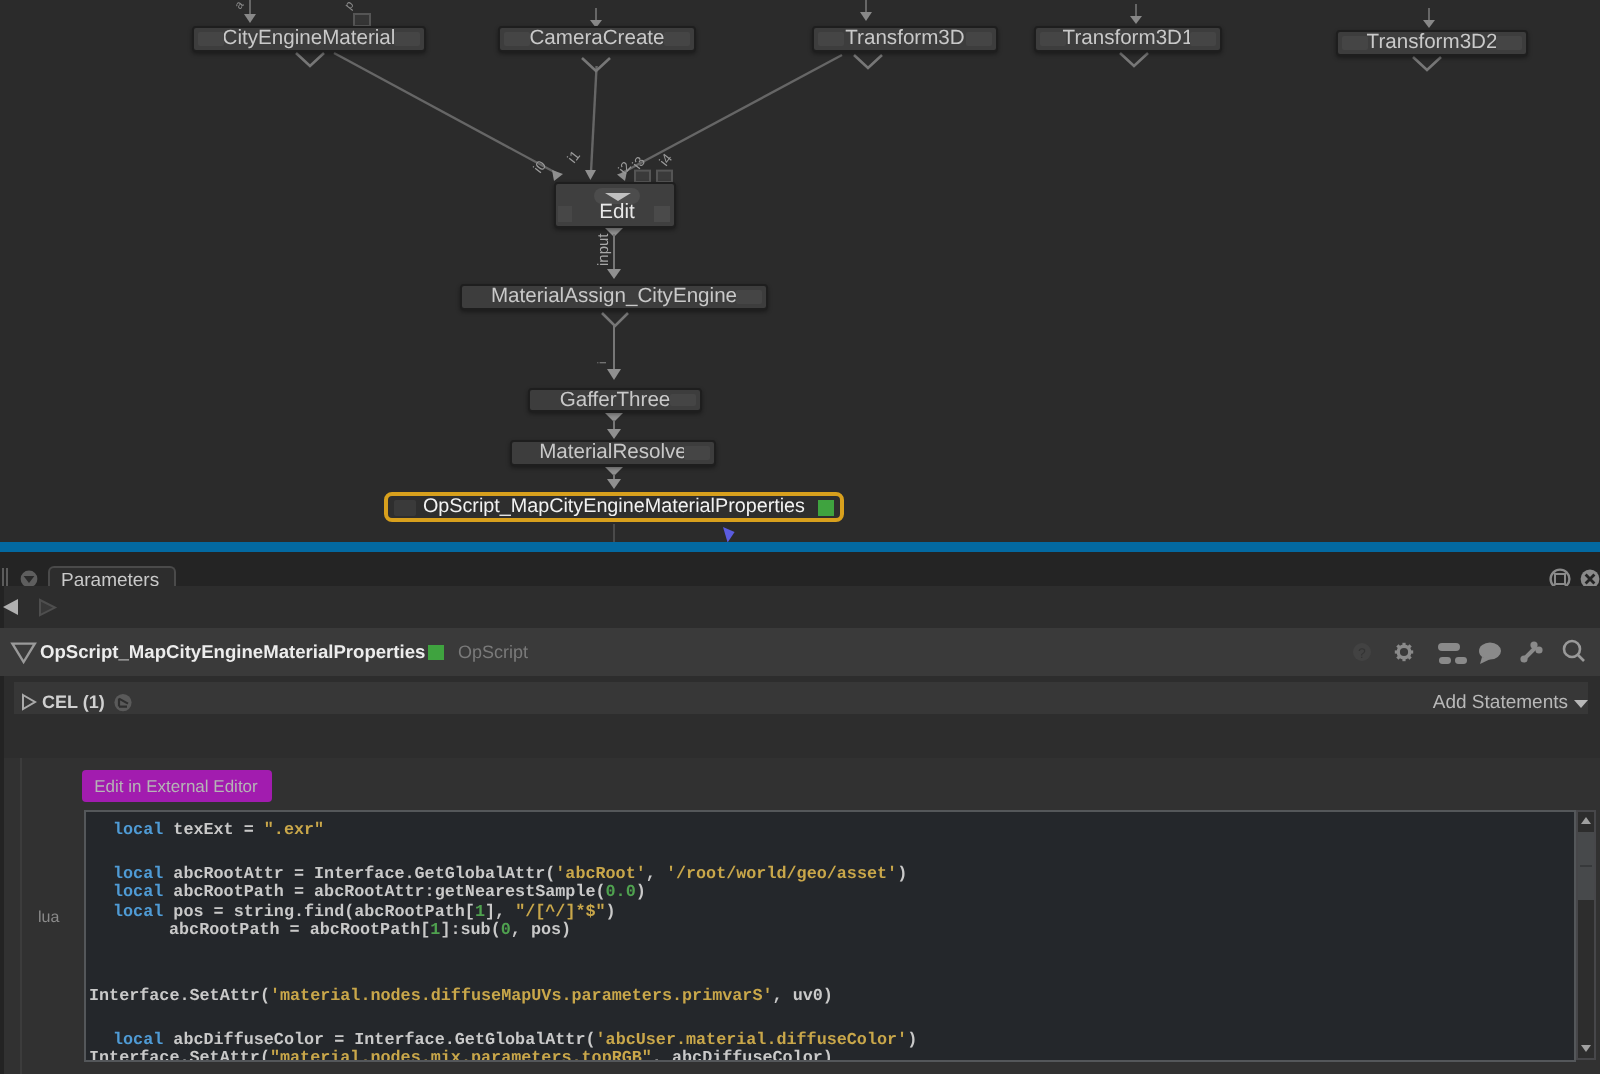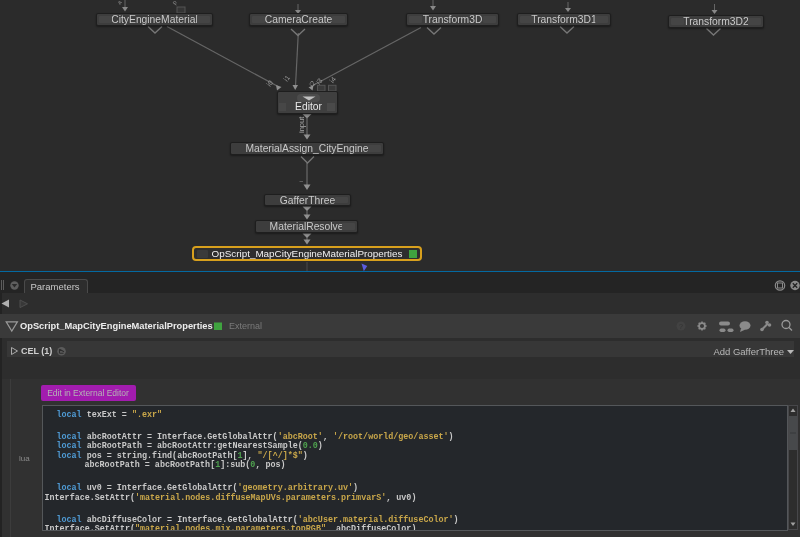--- a/index.html
+++ b/index.html
@@ -112,21 +112,21 @@
   <div class="badge" style="left:2px;"></div><div class="badge" style="right:2px;"></div>
   Transform3D2</div>
 
 <div class="node" style="left:277px;top:91px;width:61px;height:23px;background:#3f3f3f;">
   <div style="position:absolute;left:19px;top:2px;width:23px;height:8px;background:#4c4c4c;border-radius:4px;"></div>
   <svg width="61" height="23" style="position:absolute;left:0;top:0">
     <polygon points="24.5,4.5 37.5,4.5 31,8.5" fill="#c0c0c0"></polygon>
   </svg>
   <div style="position:absolute;left:1px;top:11px;width:7px;height:8px;background:#474747;"></div>
   <div style="position:absolute;right:2px;top:11px;width:8px;height:8px;background:#4a4a4a;"></div>
-  <div style="position:absolute;left:0;top:9px;width:61px;text-align:center;color:#e8e8e8;font-size:10.3px;">Editor</div>
+  <div style="position:absolute;left:0;top:9px;width:61px;text-align:center;color:#e8e8e8;font-size:10.3px;">Edit</div>
 </div>
 
 <div class="node" style="left:230px;top:142px;width:154px;height:13px;line-height:12px;">
   <div class="badge" style="right:2px;"></div>
   MaterialAssign_CityEngine</div>
 <div class="node" style="left:264px;top:193.5px;width:87px;height:12px;line-height:11px;">
   <div class="badge" style="right:2px;"></div>
   GafferThree</div>
 <div class="node" style="left:255px;top:220px;width:103px;height:12.5px;line-height:11.5px;">
   <div class="badge" style="right:2px;"></div>
@@ -134,21 +134,21 @@
 
 <div class="abs" style="left:192px;top:246px;width:230px;height:15px;background:#2e2e2e;
   border:2px solid #d8a01d;border-radius:4px;color:#f2f2f2;font-size:9.9px;
   line-height:11px;text-align:center;">
   <div style="position:absolute;left:3px;top:1.5px;width:11px;height:8px;background:#3a3a3a;border-radius:1px;"></div>
   OpScript_MapCityEngineMaterialProperties
   <div style="position:absolute;right:3px;top:1.5px;width:8px;height:8px;background:#3fa33f;"></div>
 </div>
 </div>
 
-<div class="abs" style="left:0;top:271px;width:800px;height:22px;background:#242424;border-top:1px solid #0369a1;">
+<div class="abs" style="left:0;top:271px;width:800px;height:22px;background:#242424;border-top:5px solid #0369a1;">
   <div class="abs" style="left:0.5px;top:8px;width:1px;height:10px;background:#5c5c5c;"></div>
   <div class="abs" style="left:3px;top:8px;width:1px;height:10px;background:#5c5c5c;"></div>
   <svg width="30" height="22" style="position:absolute;left:0;top:0">
     <circle cx="14.5" cy="13.5" r="4.2" fill="#5e5e5e"></circle>
     <polygon points="11.8,12 17.2,12 14.5,15.5" fill="#2a2a2a"></polygon>
   </svg>
   <div class="abs" style="left:23.5px;top:7px;width:64px;height:15px;background:#2d2d2d;
     border:1px solid #4a4a4a;border-bottom:none;border-radius:3px 3px 0 0;
     color:#c9c9c9;font-size:9.5px;line-height:14px;padding-left:6px;">Parameters</div>
   <svg width="50" height="22" style="position:absolute;right:0;top:0">
@@ -205,51 +205,50 @@
         <circle cx="762" cy="15.5" r="1.8"></circle>
         <circle cx="767" cy="8.5" r="1.8"></circle>
         <circle cx="769.5" cy="11" r="1.8"></circle>
       </g>
       <g stroke="#999" stroke-width="1.3" fill="none">
         <circle cx="786" cy="10.5" r="4"></circle>
         <line x1="789" y1="13.5" x2="792" y2="16.5"></line>
       </g>
     </svg>
     <span class="abs" style="left:20px;top:7px;font-size:9.3px;font-weight:bold;color:#ececec;">OpScript_MapCityEngineMaterialProperties</span>
-    <span class="abs" style="left:229px;top:7px;font-size:9px;color:#7a7a7a;">External</span>
+    <span class="abs" style="left:229px;top:7px;font-size:9px;color:#7a7a7a;">OpScript</span>
   </div>
 
   <div class="abs" style="left:7px;top:47.5px;width:787px;height:16px;background:#373737;">
     <svg width="80" height="17" style="position:absolute;left:0;top:0">
       <polygon points="4.5,6.5 10.5,10 4.5,13.5" fill="#373737" stroke="#aaa"></polygon>
       <circle cx="54.5" cy="10.3" r="4.3" fill="#5a5a5a"></circle>
       <path d="M52.5,12.3 L56.5,12.3 M52.5,12.3 L52.5,8.3 M52.5,8.3 L57,10.8" stroke="#2e2e2e" stroke-width="1.1" fill="none"></path>
     </svg>
     <span class="abs" style="left:14px;top:5px;font-size:9px;font-weight:bold;color:#d0d0d0;">CEL (1)</span>
-    <span class="abs" style="right:10px;top:5px;font-size:9.5px;color:#b8b8b8;">Add GafferThree</span>
+    <span class="abs" style="right:10px;top:5px;font-size:9.5px;color:#b8b8b8;">Add Statements</span>
     <svg width="14" height="17" style="position:absolute;right:0px;top:0">
       <polygon points="7,9 14,9 10.5,13" fill="#b8b8b8"></polygon>
     </svg>
   </div>
 
 
   <div class="abs" style="left:2px;top:86px;width:798px;height:158px;background:#313131;">
     <div class="abs" style="left:8px;top:0;width:1px;height:158px;background:#3c3c3c;"></div>
     <span class="abs" style="left:17px;top:75px;font-size:8px;color:#8a8a8a;">lua</span>
     <div class="abs" style="left:38.5px;top:5.5px;width:95px;height:16px;background:#a21caf;border-radius:2px;
        color:#b5b5b5;font-size:8.5px;line-height:16px;text-align:center;">Edit in External Editor</div>
 
     <div class="abs" style="left:39.5px;top:26px;width:746px;height:126px;background:#24272b;
         border:1px solid #54575a;overflow:hidden;font-family:'Liberation Mono',monospace;font-size:8.4px;font-weight:bold;color:#c9c9c9;">
       <div class="cl" style="top:4.5px;"><i>local</i> texExt = <s>".exr"</s></div>
       <div class="cl" style="top:26.8px;"><i>local</i> abcRootAttr = Interface.GetGlobalAttr(<s>'abcRoot'</s>, <s>'/root/world/geo/asset'</s>)</div>
       <div class="cl" style="top:36.3px;"><i>local</i> abcRootPath = abcRootAttr:getNearestSample(<n>0.0</n>)</div>
       <div class="cl" style="top:45.8px;"><i>local</i> pos = string.find(abcRootPath[<n>1</n>], <s>"/[^/]*$"</s>)</div>
       <div class="cl" style="top:55.3px;margin-left:40px;">abcRootPath = abcRootPath[<n>1</n>]:sub(<n>0</n>, pos)</div>
-      <div class="cl" style="top:78.4px;"><i>local</i> uv0 = Interface.GetGlobalAttr(<s>'geometry.arbitrary.uv'</s>)</div>
       <div class="cl" style="top:87.8px;">Interface.SetAttr(<s>'material.nodes.diffuseMapUVs.parameters.primvarS'</s>, uv0)</div>
       <div class="cl" style="top:109.8px;"><i>local</i> abcDiffuseColor = Interface.GetGlobalAttr(<s>'abcUser.material.diffuseColor'</s>)</div>
       <div class="cl" style="top:119.3px;">Interface.SetAttr(<s>"material.nodes.mix.parameters.topRGB"</s>, abcDiffuseColor)</div>
     </div>
 
     <div class="abs" style="left:786px;top:26px;width:10px;height:125px;background:#2d2d2d;border:1px solid #47474a;">
       <svg width="8" height="123" style="position:absolute;left:0;top:0">
         <polygon points="1.5,6 6.5,6 4,2.5" fill="#a0a0a0"></polygon>
         <rect x="0" y="10" width="8" height="34" fill="#47494b"></rect>
             <line x1="1" y1="27" x2="7" y2="27" stroke="#37393b"></line>

